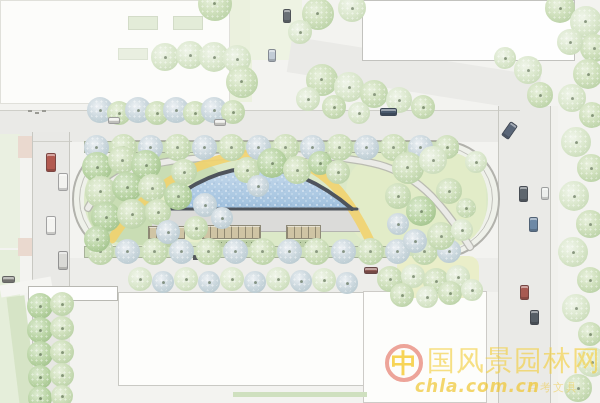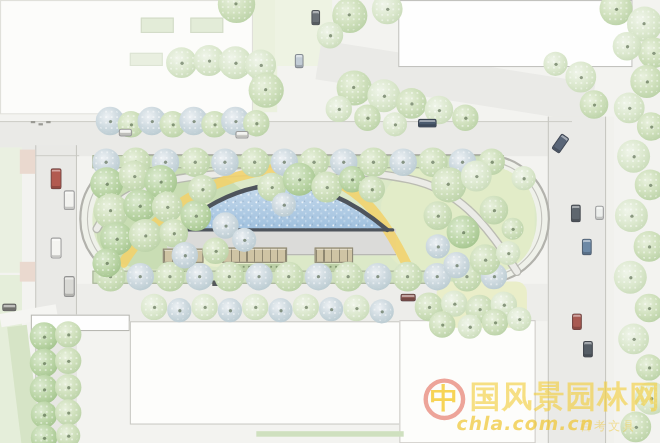--- a/index.html
+++ b/index.html
@@ -31,21 +31,21 @@
     background-image:repeating-linear-gradient(90deg, rgba(80,76,62,.5) 0 1px, transparent 1px 7px);
     box-shadow:inset 0 1px 0 rgba(255,255,255,.5);}
   .bush{position:absolute;background:#bccfa6;border-radius:2px;
     background-image:radial-gradient(circle, rgba(70,95,60,.5) .7px, transparent 1px);background-size:5px 5px;}
 
   
   .watermark{position:absolute;left:385px;top:338px;width:215px;height:62px;opacity:.92;}
   .wm-logo{position:absolute;left:0;top:6px;width:38px;height:38px;border-radius:50%;
     border:4px solid rgba(226,104,88,.65);display:flex;align-items:center;justify-content:center;}
   .wm-logo span{color:rgba(244,200,40,.85);font-size:26px;font-weight:bold;line-height:1;}
-  .wm-name{position:absolute;left:42px;top:4px;font-size:28px;font-weight:bold;letter-spacing:1px;
+  .wm-name{position:absolute;left:42px;top:4px;font-size:28px;font-weight:normal;letter-spacing:1px;
     color:rgba(243,206,60,.68);white-space:nowrap;}
   .wm-url{position:absolute;left:30px;top:38px;font-size:17px;font-weight:bold;font-style:italic;
     letter-spacing:1px;color:rgba(240,198,52,.78);white-space:nowrap;}
   .wm-tag{position:absolute;left:142px;top:42px;font-size:11px;letter-spacing:2px;
     color:rgba(238,200,60,.55);white-space:nowrap;}
 </style>
 </head>
 <body>
 
 <div class="stage">

